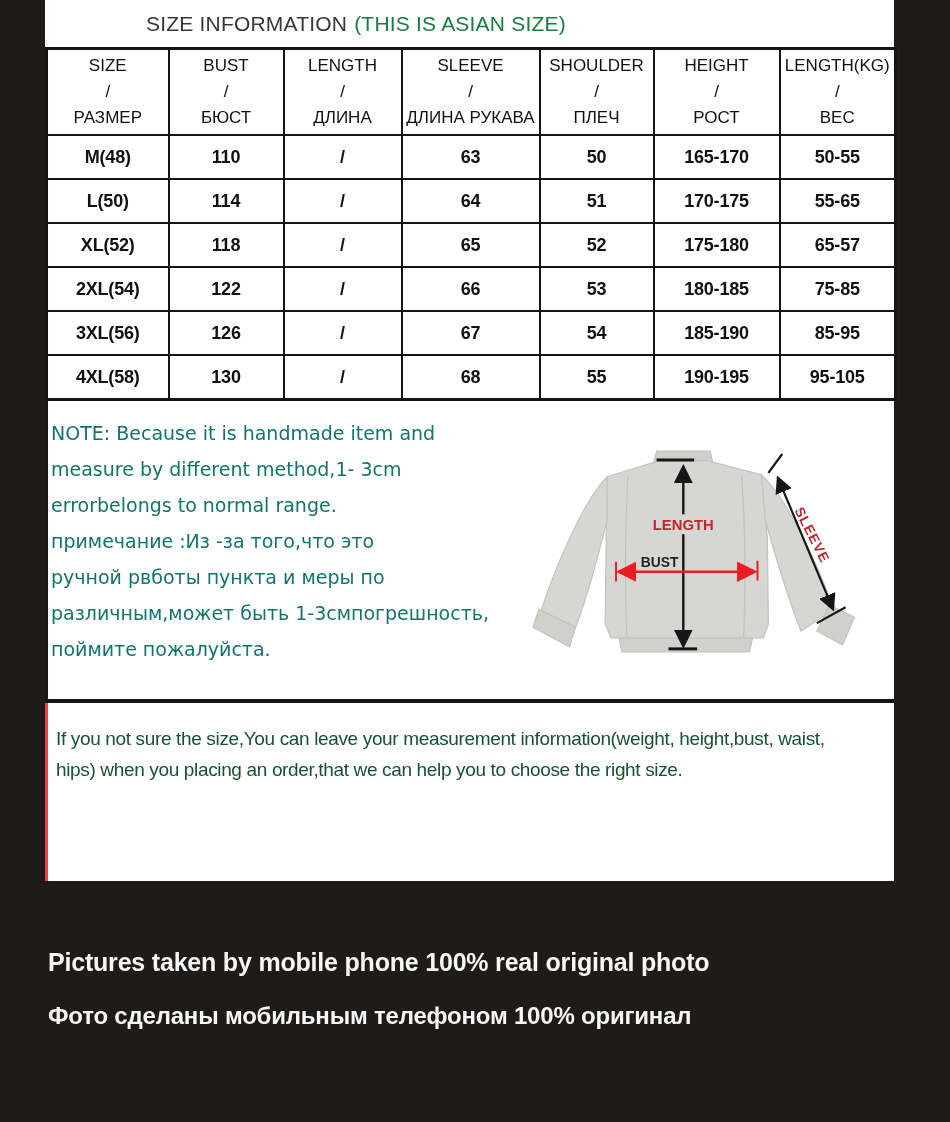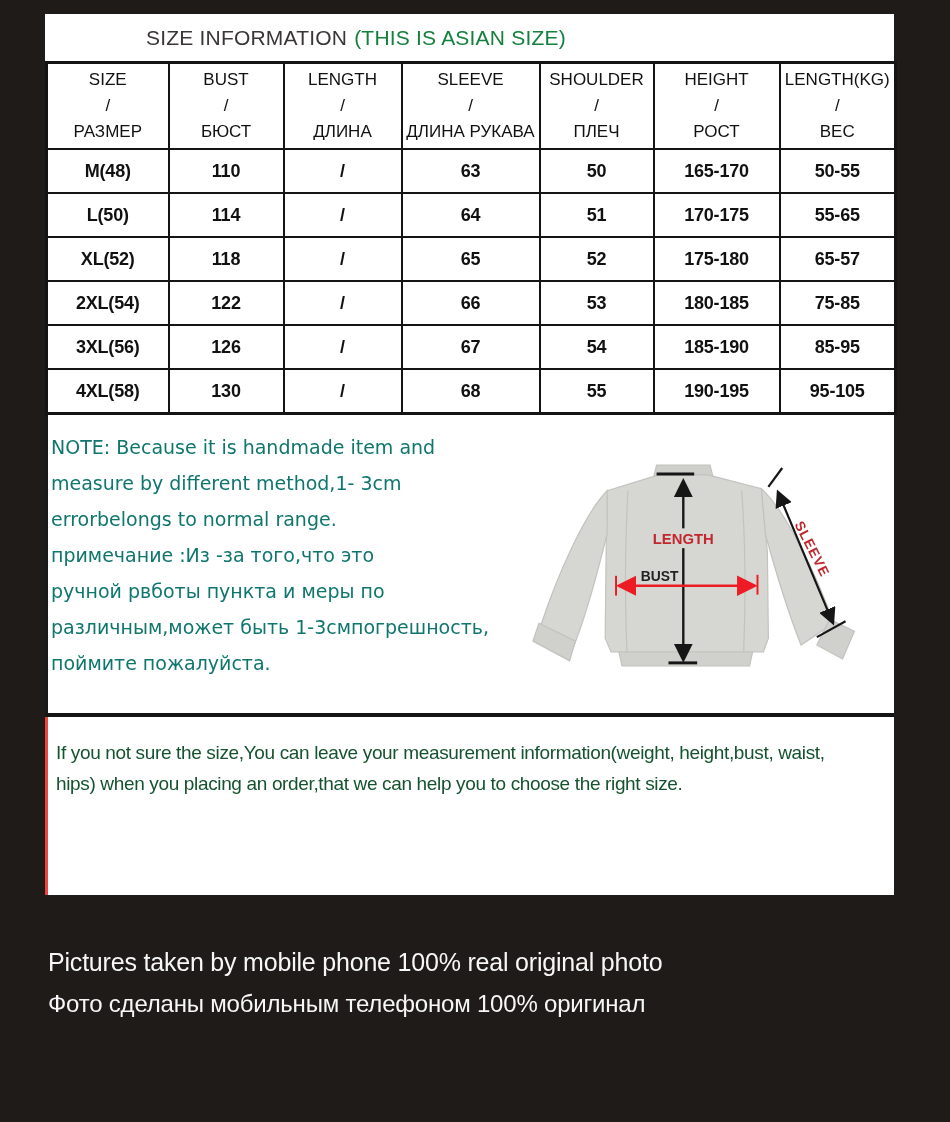--- a/index.html
+++ b/index.html
@@ -5,21 +5,20 @@
   html,body { margin:0; padding:0; }
   body {
     width:950px; height:1122px; position:relative;
     background:#1e1b18;
     font-family:"DejaVu Sans", sans-serif;
     overflow:hidden;
   }
   .sheet {
     position:absolute; left:45px; top:0; width:849px;
     background:#ffffff;
-    margin-top:14px;
   }
   
   .title-bar {
     height:47px; display:flex; align-items:center;
     padding-left:101px; box-sizing:border-box;
     font-family:"Liberation Sans", sans-serif;
     font-size:21px; color:#3a3637; letter-spacing:.2px;
     white-space:nowrap;
   }
   .title-accent { color:#15803d; margin-left:7px; }
@@ -48,23 +47,23 @@
   .divider { height:4px; background:#151515; width:849px; }
   .measure-sec {
     height:178px; box-sizing:border-box; overflow:hidden;
     border-left:3px solid #ef4444;
     padding:20px 0 0 8px;
     font-family:"Liberation Sans", sans-serif;
     font-size:19px; letter-spacing:-.35px; color:#14532d;
   }
   .measure-sec div { line-height:31px; white-space:nowrap; }
   
-  .footer { position:absolute; left:48px; top:948px; color:#f7f7f7; font-family:"Liberation Sans", sans-serif; }
+  .footer { position:absolute; left:48px; top:948px; color:#f7f7f7; font-family:"Liberation Sans", sans-serif;font-weight:bold; }
   .footer-en { font-size:25px; letter-spacing:-.2px; white-space:nowrap; }
-  .footer-ru { font-size:24px; margin-top:13px; letter-spacing:-.2px; white-space:nowrap; }
+  .footer-ru { font-size:24px; margin-top:25px; letter-spacing:-.2px; white-space:nowrap; }
   svg text { font-family:"Liberation Sans", sans-serif; font-weight:700; }
 </style>
 </head>
 <body style="background: rgb(30, 27, 24);">
 
 <div class="sheet">
 
   <div class="title-bar">
     <span>SIZE INFORMATION</span>
     <span class="title-accent">(THIS IS ASIAN SIZE)</span>

